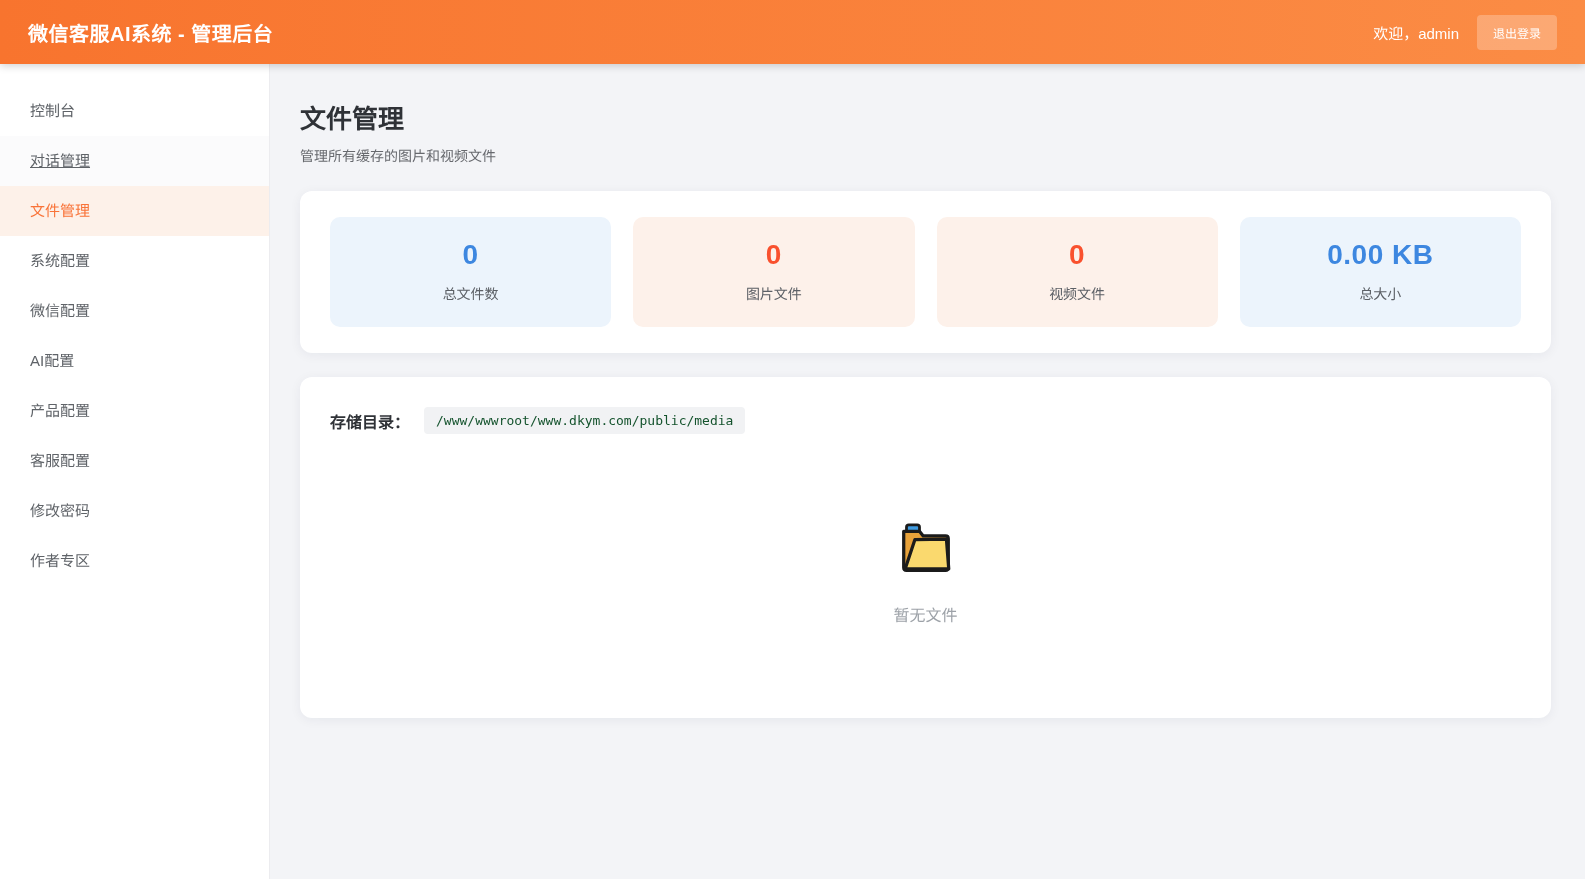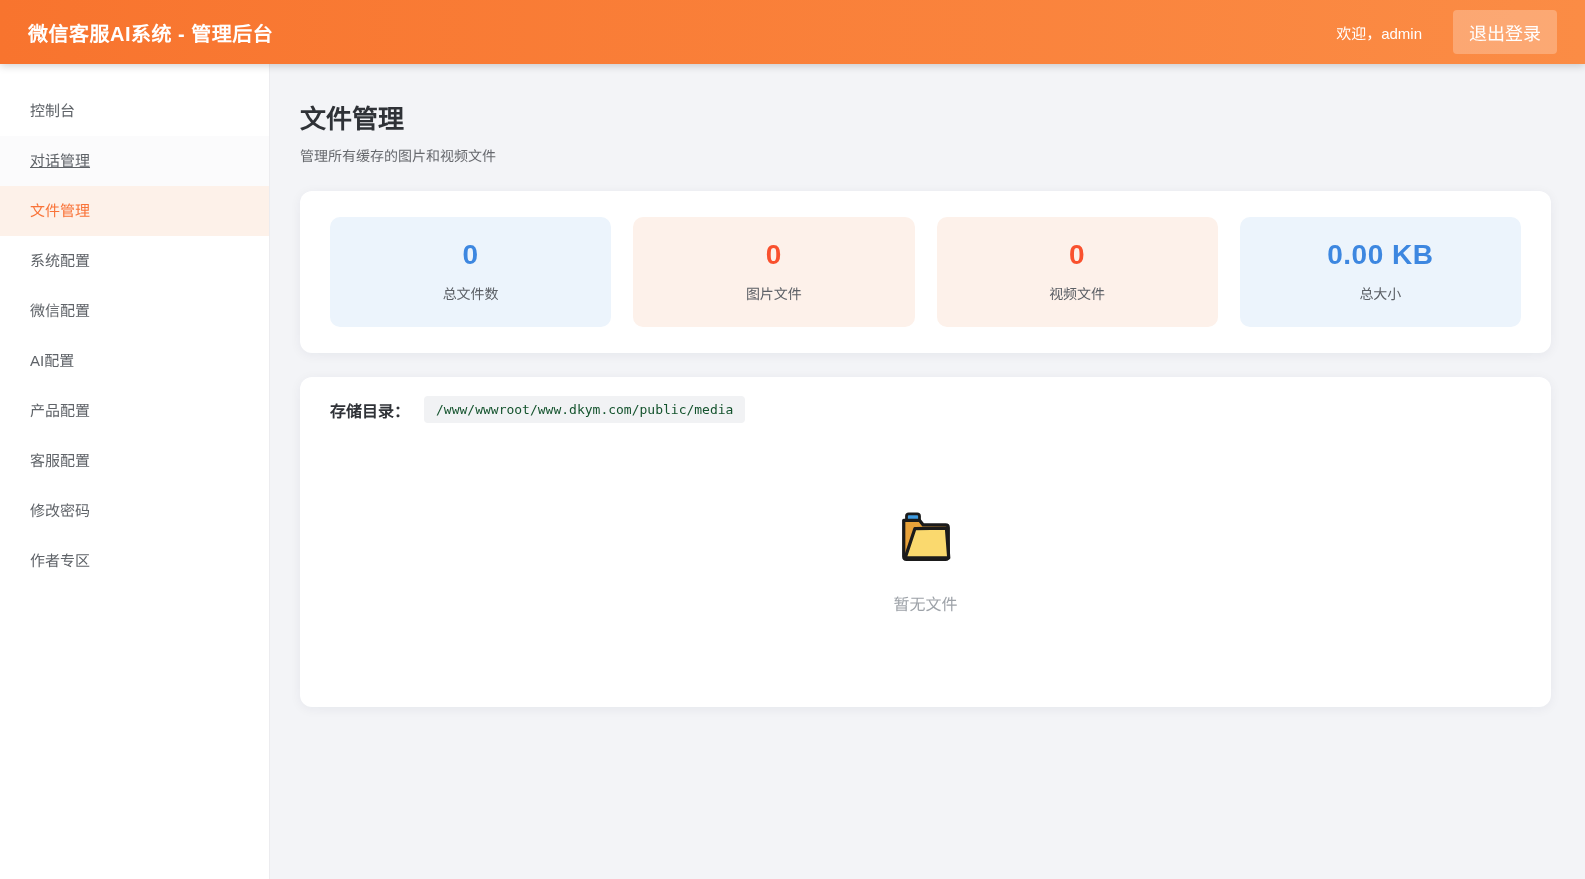--- a/index.html
+++ b/index.html
@@ -28,28 +28,28 @@
     z-index: 10;
   }
   .app-title {
     font-size: 20px;
     font-weight: bold;
     letter-spacing: 0.5px;
   }
   .header-right {
     display: flex;
     align-items: center;
-    gap: 31px;
+    gap: 18px;
     font-size: 15px;
   }
   .logout-btn {
     background: rgba(255,255,255,0.25);
     border: none;
     color: #fff;
-    font-size: 18px;
+    font-size: 12px;
     font-family: inherit;
     padding: 9px 16px;
     border-radius: 4px;
     cursor: pointer;
   }
 
   
   .layout {
     display: flex;
     height: calc(100% - 64px);
@@ -124,21 +124,21 @@
     letter-spacing: 0.5px;
   }
   .stat.blue .stat-value { color: #3d87e0; }
   .stat.orange .stat-value { color: #f9512e; }
   .stat-label {
     font-size: 14px;
     color: #5c6066;
   }
 
   
-  .files-card { padding: 19px 30px 0 30px; }
+  .files-card { padding: 30px 30px 0 30px; }
   .storage-row {
     display: flex;
     align-items: center;
     gap: 14px;
   }
   .storage-label {
     font-size: 16px;
     font-weight: bold;
     color: #2f3237;
   }

